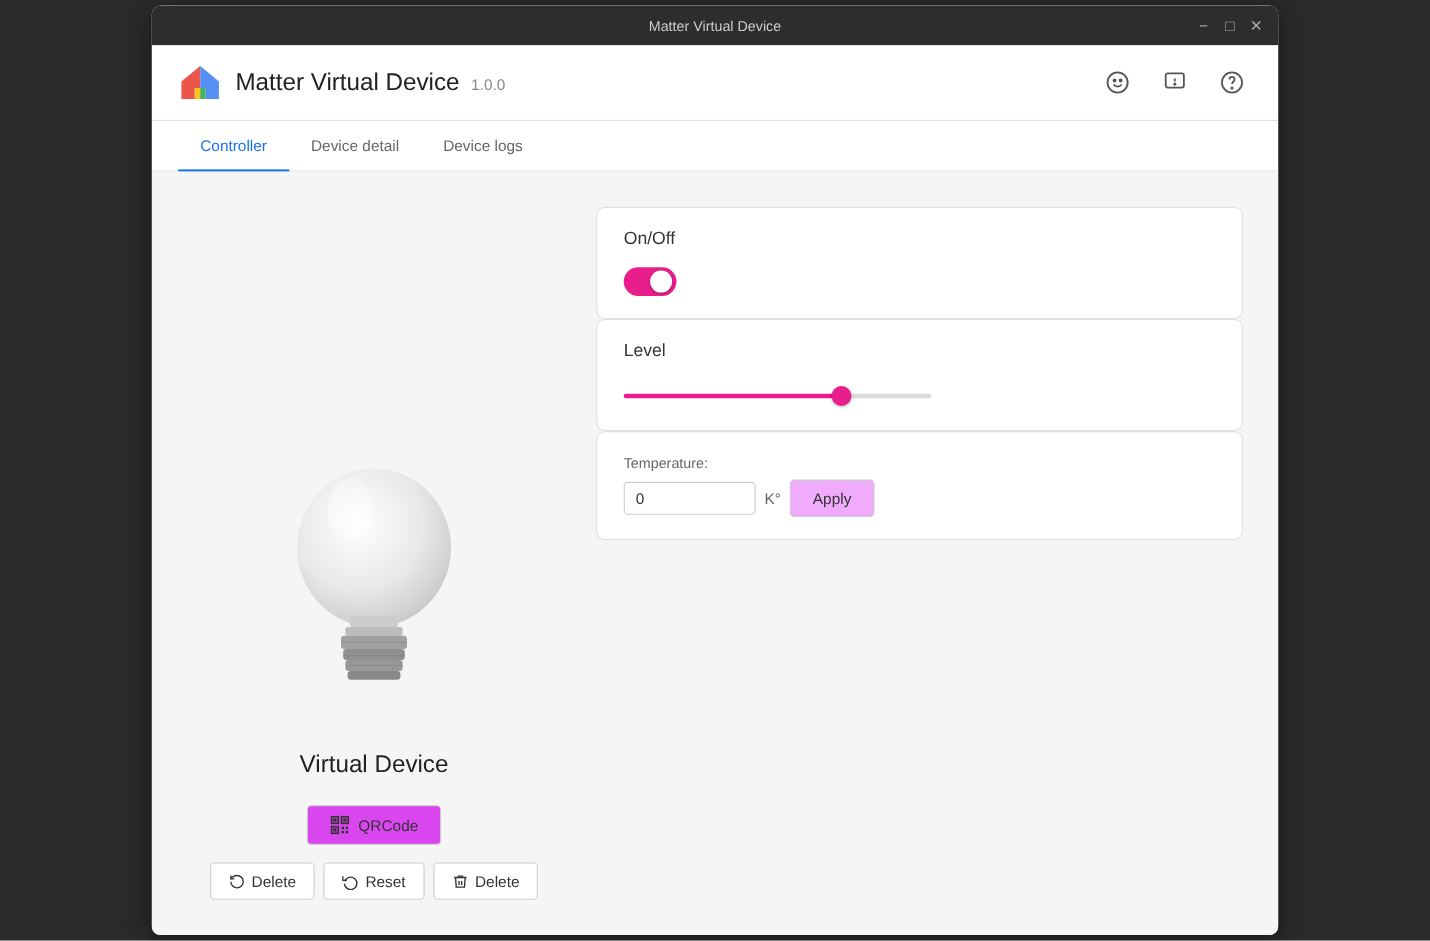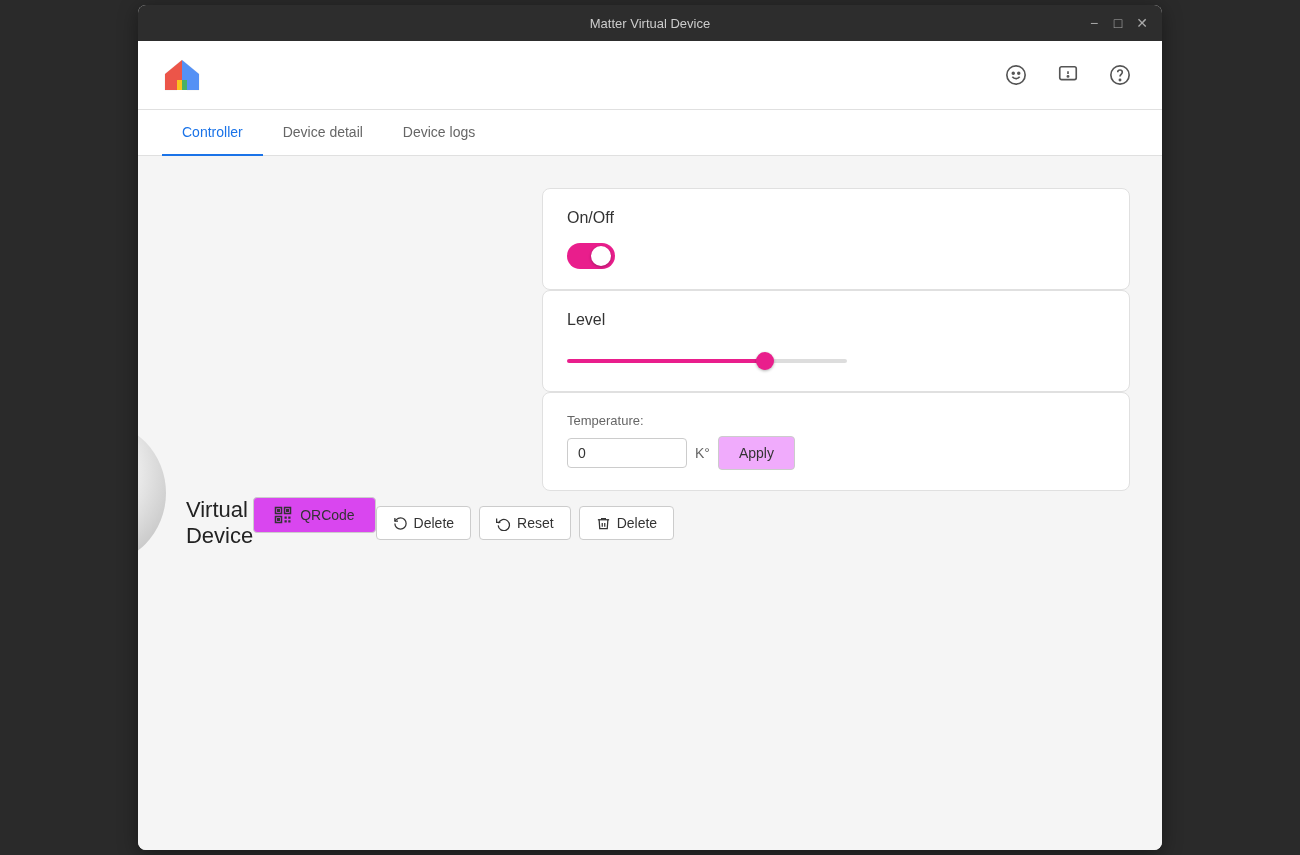--- a/index.html
+++ b/index.html
@@ -127,22 +127,23 @@
       flex: 1;
       display: flex;
       flex-direction: row;
       padding: 32px;
       gap: 32px;
       overflow: auto;
       background: #f5f5f5;
     }
     .left-panel {
       display: flex;
-      align-items: center;
-      justify-content: center;
+      flex-direction: column;
+      align-items: center;
+      justify-content: flex-end;
       width: 340px;
       flex-shrink: 0;
       padding-top: 40px;
     }
     .bulb-container {
       width: 200px;
       height: 260px;
       display: flex;
       align-items: center;
       justify-content: center;
@@ -307,20 +308,24 @@
         <polygon points="20,5 37,19 37,35 25,35 25,25 15,25 15,35 3,35 3,19" fill="#fff" stroke="#e0e0e0" stroke-width="0.5"></polygon>
 
         <path d="M3,19 L3,35 L15,35 L15,25 L20,25 L20,5 Z" fill="#EA4335" opacity="0.9"></path>
 
         <path d="M20,5 L37,19 L37,35 L25,35 L25,25 L20,25 Z" fill="#4285F4" opacity="0.9"></path>
 
         <path d="M3,35 L15,35 L15,25 L20,25 L20,35 L3,35 Z" fill="#FBBC05" opacity="0.9"></path>
 
         <path d="M20,25 L25,25 L25,35 L20,35 Z" fill="#34A853" opacity="0.9"></path>
       </svg>
+      <div>
+        <span class="app-title">Matter Virtual Device</span>
+        <span class="app-version">1.0.0</span>
+      </div>
     </div>
     <div class="app-header-right">
       <button class="header-icon-btn">
         <svg width="22" height="22" viewBox="0 0 24 24" fill="none" stroke="#555" stroke-width="1.8">
           <circle cx="12" cy="12" r="10"></circle>
           <path d="M8 14s1.5 2 4 2 4-2 4-2"></path>
           <circle cx="9" cy="10" r="1" fill="#555"></circle>
           <circle cx="15" cy="10" r="1" fill="#555"></circle>
         </svg>
       </button>

